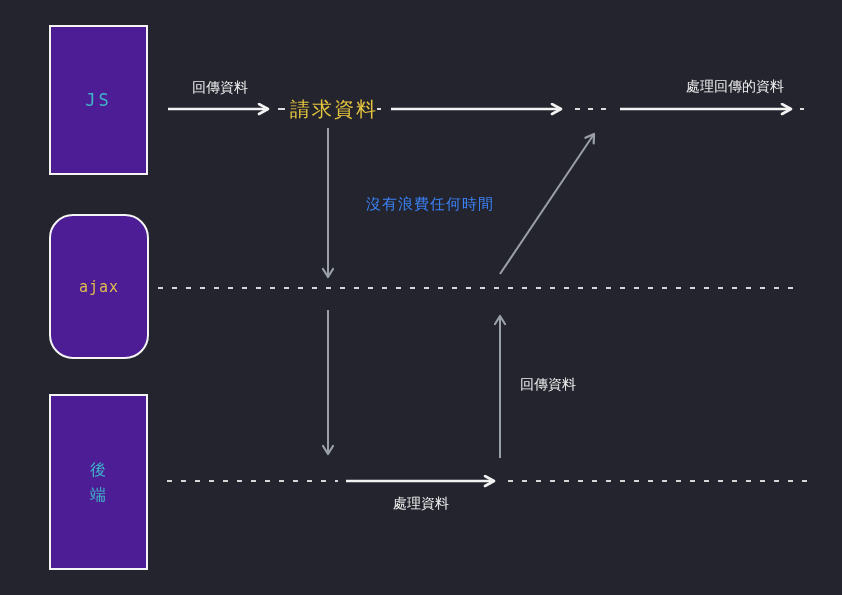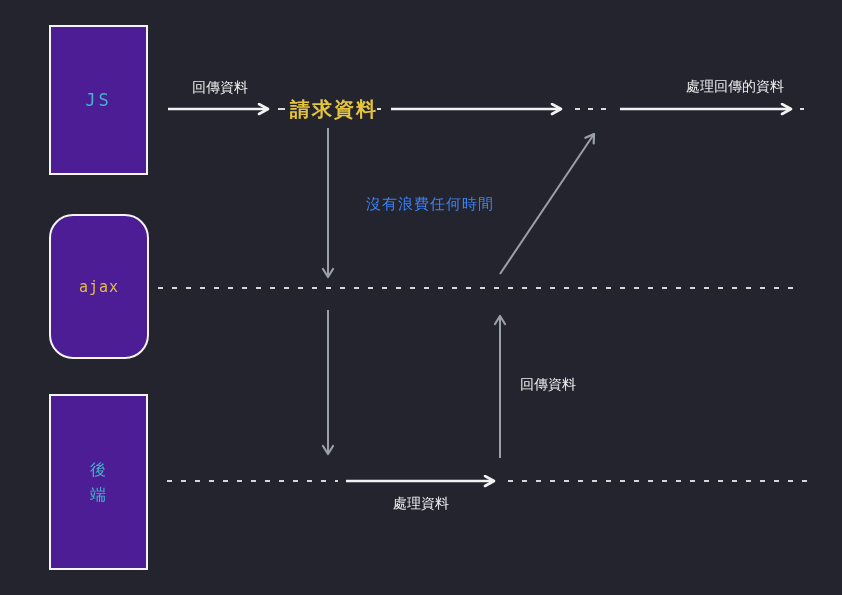--- a/index.html
+++ b/index.html
@@ -32,21 +32,21 @@
     color:#3fb5c9;font-size:16px;line-height:25px;
     white-space:pre-line;text-align:center;letter-spacing:1px;
   }
   .overlay{position:absolute;left:0;top:0;width:842px;height:595px;}
   .lbl{
     position:absolute;
     color:#eeeeee;font-size:14px;white-space:nowrap;
     transform:translateX(-50%);
   }
   .lbl-request{
-    color:#e6c53e;font-size:20px;font-weight:bold;letter-spacing:2px;
+    color:#e6c53e;font-size:20px;font-weight:normal;letter-spacing:2px;
   }
   .lbl-no-waste{color:#3b82f6;font-size:15px;letter-spacing:1px;}
 </style>
 </head>
 <body>
 
 <div class="stage">
 
   <div class="lane-box box-js">
     <span class="lane-label">JS</span>

